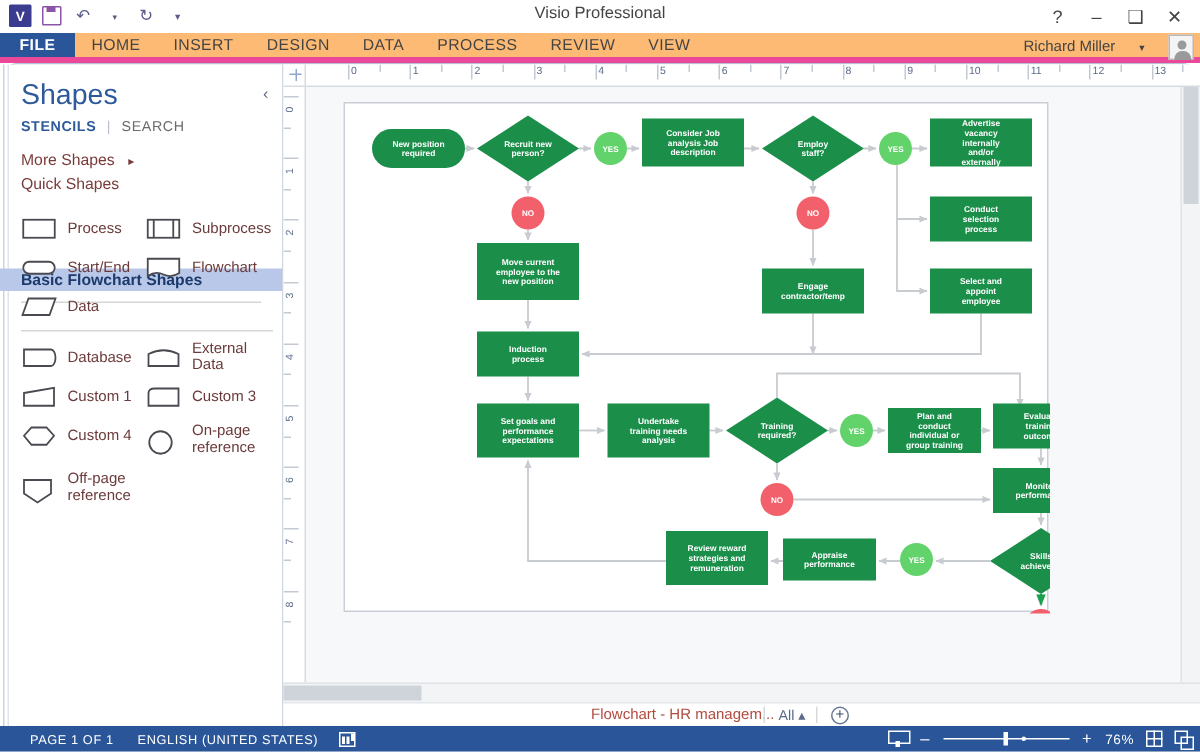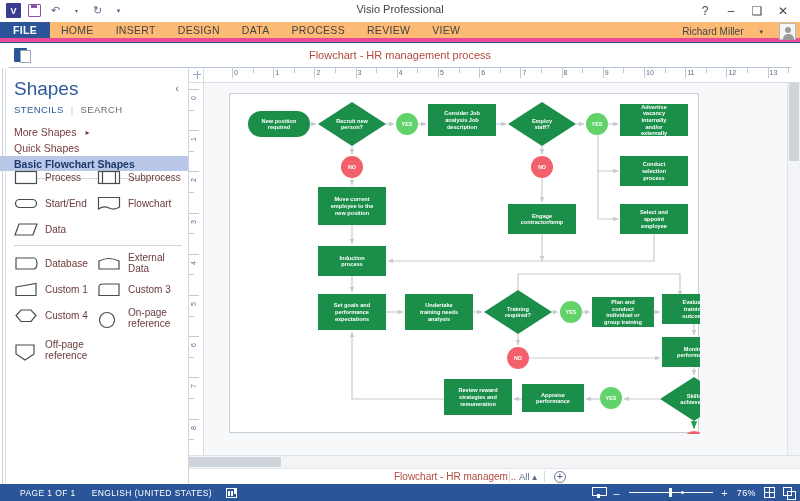--- a/index.html
+++ b/index.html
@@ -60,29 +60,29 @@
   .shapes { width:189px; flex:0 0 189px; background:#fff; position:relative;
             border-right:1px solid #cfd6e0; }
   .shapes-l { position:absolute;left:0;top:0;bottom:0;width:6px;
               border-right:1px solid #dfe3ea; background:#fff;}
   .shapes-l:before{content:"";position:absolute;left:2px;top:0;bottom:0;width:1px;background:#c9d2e0;}
   .sh-title { position:absolute; left:14px; top:10px; font-size:19px; color:#2e5a9c;
               font-weight:normal; }
   .collapse { position:absolute; right:9px; top:14px; font-size:11px; color:#5a6a86; cursor:pointer;}
   .sh-links { position:absolute; left:14px; top:36px; display:flex; align-items:center; gap:7px;
               font-size:9.5px; letter-spacing:.4px; }
-  .sh-links .a { color:#2e5a9c; font-weight:normal; cursor:pointer;text-align:center;}
+  .sh-links .a { color:#2e5a9c; font-weight:bold; cursor:pointer;text-align:center;}
   .sh-links .sep { color:#b9bfc9; }
   .sh-links .b { color:#6b6b6b; cursor:pointer;}
   .sh-list { position:absolute; left:0; right:0; top:56px; }
   .sh-row { height:16px; display:flex; align-items:center; padding-left:14px;
             font-size:10.5px; color:#7a3b3b; cursor:pointer;}
   .sh-row.more { color:#7a3b3b; }
   .sh-row .arr { margin-left:9px; font-size:8px; color:#7a3b3b; }
-  .sh-row.sel { background:#b9c8e8; color:#1c3a6b; font-weight:bold; height:15px;}
+  .sh-row.sel { background:#b9c8e8; color:#1c3a6b; font-weight:bold; height:15px;margin-top:48px;}
   .sh-div { margin:7px 14px 0 14px; border-top:1px solid #d6d6d6; }
 
   .grid { position:absolute; left:14px; right:6px; top:96px;
           display:grid; grid-template-columns:83px 1fr; row-gap:0px; }
   .gitem { height:26px; display:flex; align-items:center; gap:7px; cursor:pointer; }
   .gitem.tall { height:32px; }
   .glabel { font-size:10px; color:#6b3a3a; line-height:11px; }
   .shp { width:24px; height:15px; flex:0 0 24px; }
   .shp svg { display:block; }
 
@@ -192,24 +192,20 @@
     <div class="tab">PROCESS</div>
     <div class="tab">REVIEW</div>
     <div class="tab">VIEW</div>
     <div class="user">
       <span>Richard Miller</span>
       <span style="font-size:7px">▾</span>
       <span class="avatar"></span>
     </div>
   </div>
 
-  <div class="dochdr">
-    <div class="dicon"></div>
-    <div class="doctitle">Flowchart - HR management process</div>
-  </div>
 
   <div class="body">
 
     <div class="shapes">
       <div class="shapes-l"></div>
       <div class="sh-title">Shapes</div>
       <div class="collapse">‹</div>
       <div class="sh-links">
         <span class="a">STENCILS</span>
         <span class="sep">|</span>

